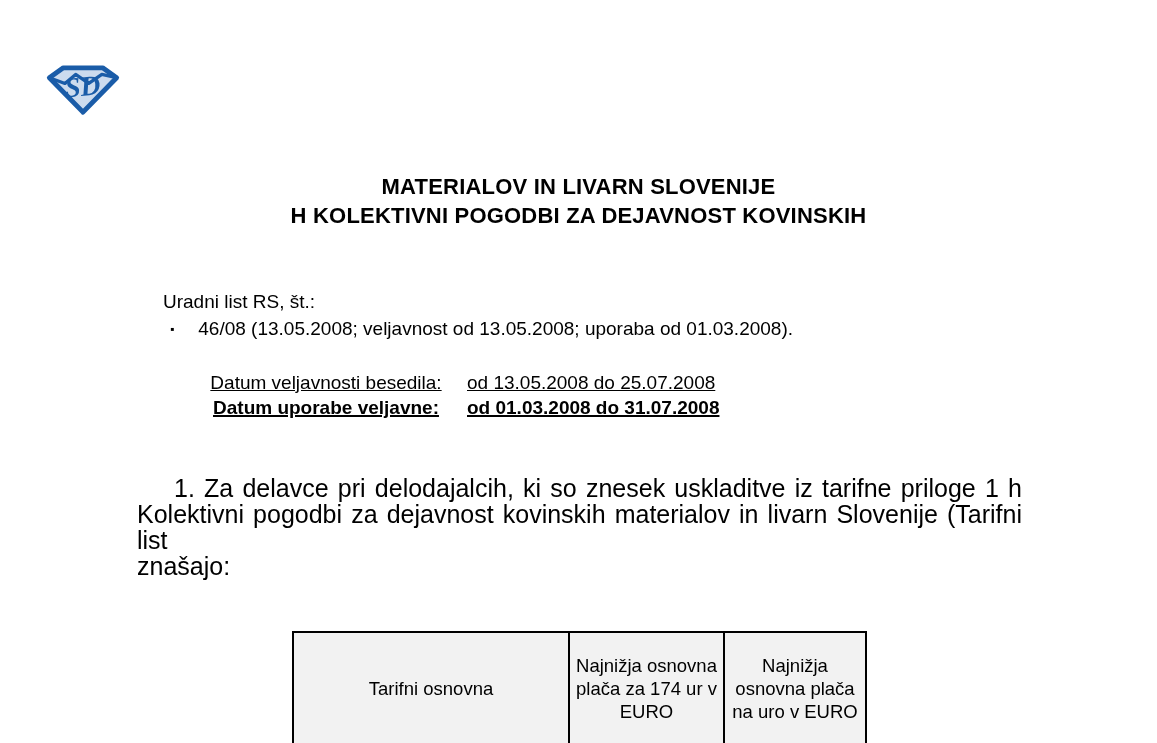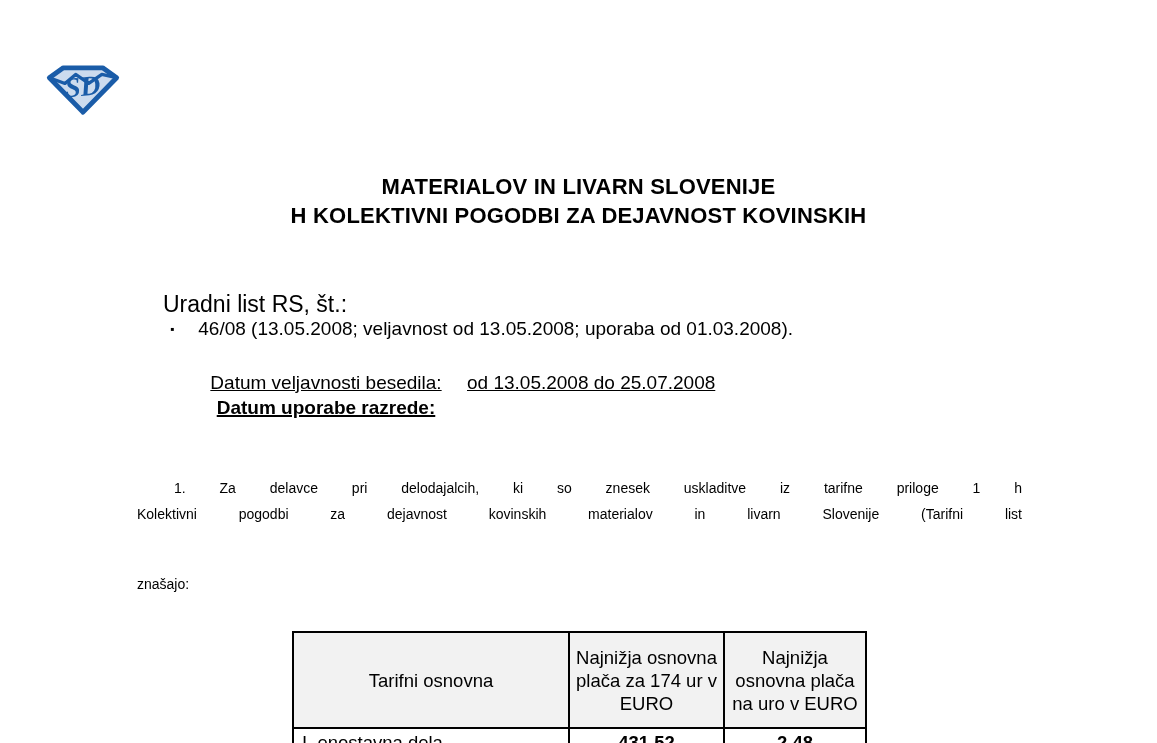--- a/index.html
+++ b/index.html
@@ -16,60 +16,60 @@
   .logo { position: absolute; left: 42px; top: 64px; width: 82px; height: 52px; }
 
   
   .title-block {
     position: absolute; top: 172px; left: 0; width: 100%;
     text-align: center; font-weight: bold; font-size: 22px; line-height: 29px;
     letter-spacing: 0.2px;
   }
 
   
-  .gazette-heading { position: absolute; left: 163px; top: 291px; font-size: 23px; }
+  .gazette-heading { position: absolute; left: 163px; top: 291px; font-size: 19px; }
   .gazette-list { position: absolute; left: 170px; top: 318px; font-size: 19px; }
   .gazette-item { display: flex; align-items: baseline; }
   .bullet { font-size: 12px; margin-right: 24px; position: relative; top: -2px; }
 
   
   .validity { position: absolute; left: 185px; top: 370px; font-size: 19px; }
   .validity-row { display: flex; line-height: 25px; white-space: nowrap; text-align: center; }
   .validity-row .vlabel { text-decoration: underline; width: 282px; }
   .validity-row .vvalue { text-decoration: underline; }
   .validity-row.bold { font-weight: bold; }
   .validity-row.bold .vlabel, .validity-row.bold .vvalue { text-decoration-thickness: 2px; }
 
   
-  .paragraph { position: absolute; left: 137px; top: 475px; width: 885px; font-size: 14px; }
+  .paragraph { position: absolute; left: 137px; top: 475px; width: 885px; font-size: 25px; }
   .paragraph .pline {
     line-height: 26px;
     text-align: justify;
     text-align-last: justify;
     white-space: normal;
   }
   .paragraph .pline.first { padding-left: 37px; }
-  .paragraph .pline.last { text-align-last: left; margin-top: 44px; }
+  .paragraph .pline.last { text-align-last: left; }
 
   
   .tariff-table {
     position: absolute; left: 292px; top: 631px;
     border-collapse: collapse; table-layout: fixed;
     font-size: 18.5px;
   }
   .tariff-table td, .tariff-table th {
     border: 2px solid #000;
     vertical-align: middle;
     font-weight: normal;
   }
   .tariff-table th {
     background: #f2f2f2;
     text-align: center;
     line-height: 23px;
-    height: 96px;
+    height: 112px;
     padding: 2px 6px;
   }
   .tariff-table col.c1 { width: 276px; }
   .tariff-table col.c2 { width: 155px; }
   .tariff-table col.c3 { width: 142px; }
   .tariff-table td { height: 30px; padding: 2px 8px; }
   .tariff-table td.name { text-align: left; }
   .tariff-table td.num { text-align: center; font-weight: bold; }
 </style>
 </head>
@@ -98,21 +98,22 @@
     </div>
 
   <div class="validity">
 
       <div class="validity-row">
         <span class="vlabel">Datum veljavnosti besedila:</span>
         <span class="vvalue">od 13.05.2008 do 25.07.2008</span>
       </div>
 
       <div class="validity-row bold">
-        <span class="vlabel">Datum uporabe razrede:</span>
+        <span class="vlabel">Datum uporabe veljavne:</span>
+        <span class="vvalue">od 01.03.2008 do 31.07.2008</span>
       </div>
     </div>
 
   <div class="paragraph">
 
       <div class="pline first">1. Za delavce pri delodajalcih, ki so znesek uskladitve iz tarifne priloge 1 h</div>
 
       <div class="pline">Kolektivni pogodbi za dejavnost kovinskih materialov in livarn Slovenije (Tarifni list</div>
 
 

